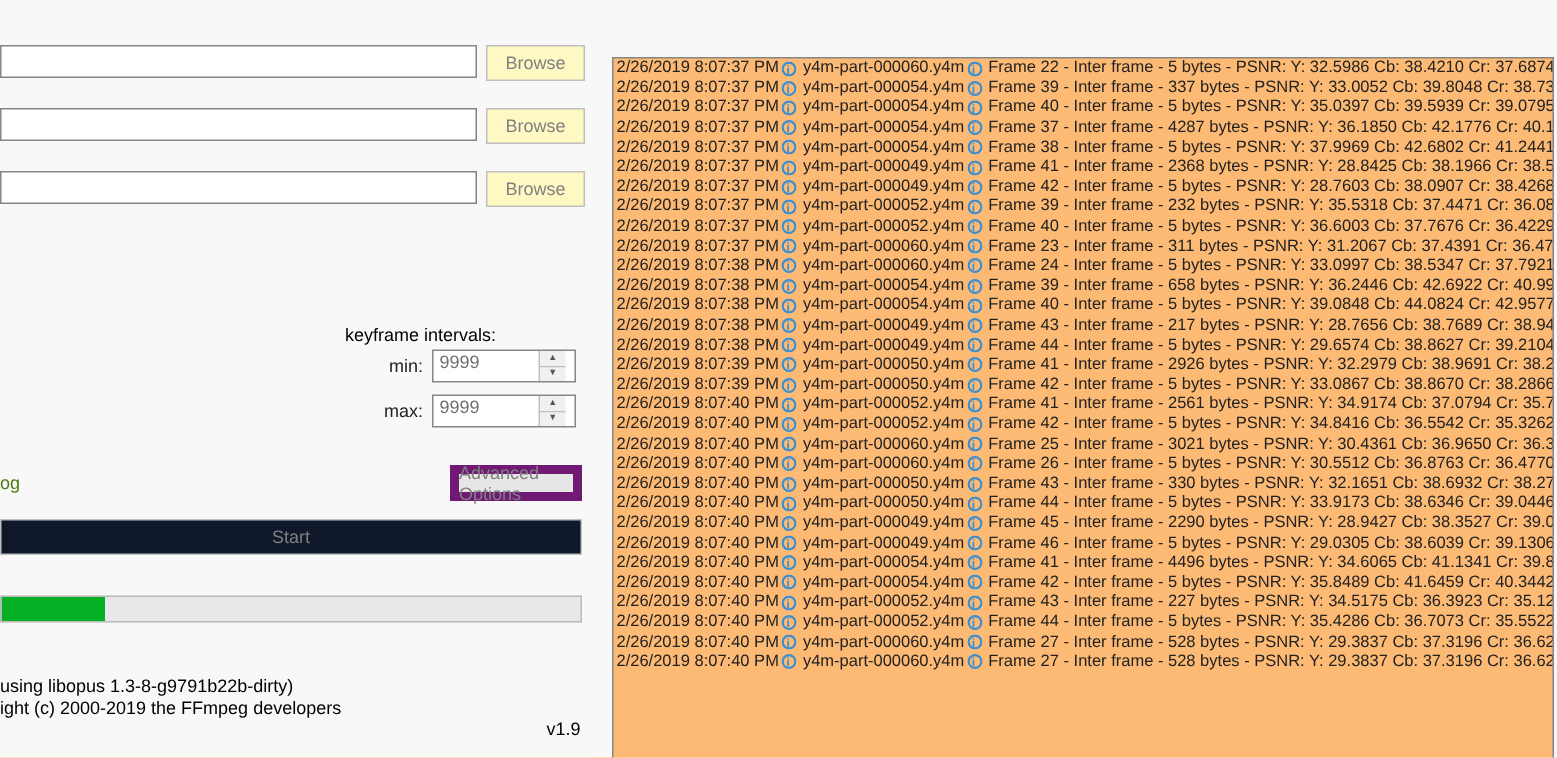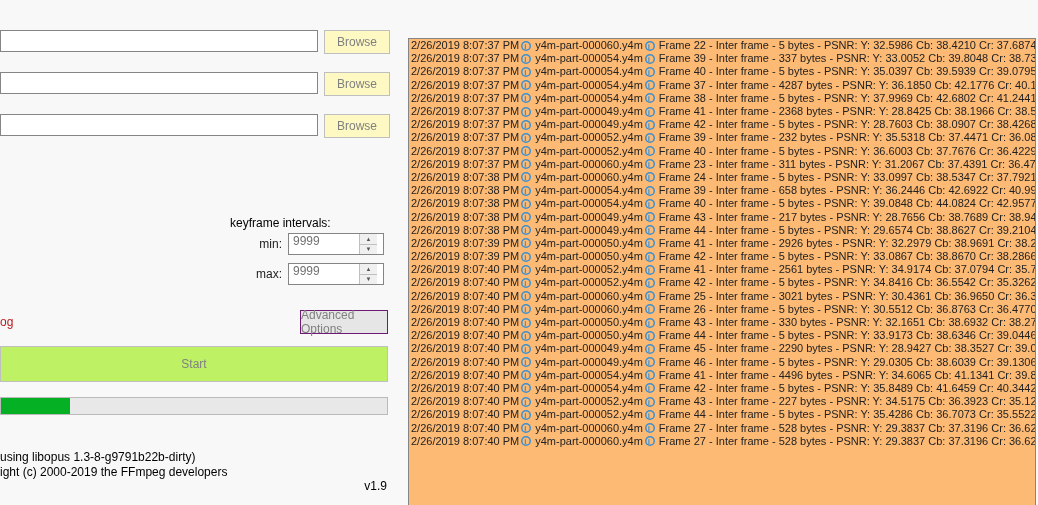--- a/index.html
+++ b/index.html
@@ -115,41 +115,41 @@
     cursor: pointer;
   }
   .spinner .arrow:first-child { border-bottom: 1px solid #c0c0c0; }
   .adv-btn {
     position: absolute;
     left: 300px;
     top: 310px;
     width: 88px;
     height: 24px;
     background: #e6e6e6;
-    border: 1px solid #701a75;
+    border: 6px solid #701a75;
     color: #808080;
     font-size: 12px;
     display: flex;
     align-items: center;
     justify-content: center;
     cursor: pointer;
   }
   .left-text {
     position: absolute;
     left: 0;
     font-size: 12px;
-    color: #b91c1c;
+    color: #4d7c0f;
   }
   .start-btn {
     position: absolute;
     left: 0;
     top: 346px;
     width: 388px;
-    height: 36px;
-    background: #bef264;
+    height: 24px;
+    background: #0f172a;
     border: 1px solid #bfbfbf;
     color: #808080;
     font-size: 12px;
     display: flex;
     align-items: center;
     justify-content: center;
     cursor: pointer;
   }
   .progress {
     position: absolute;

